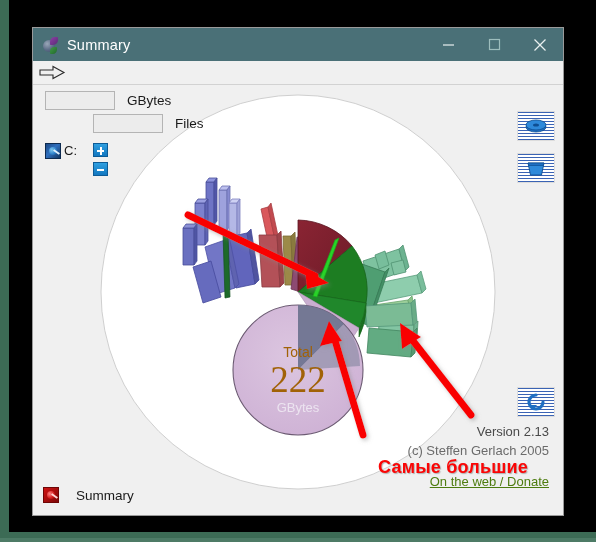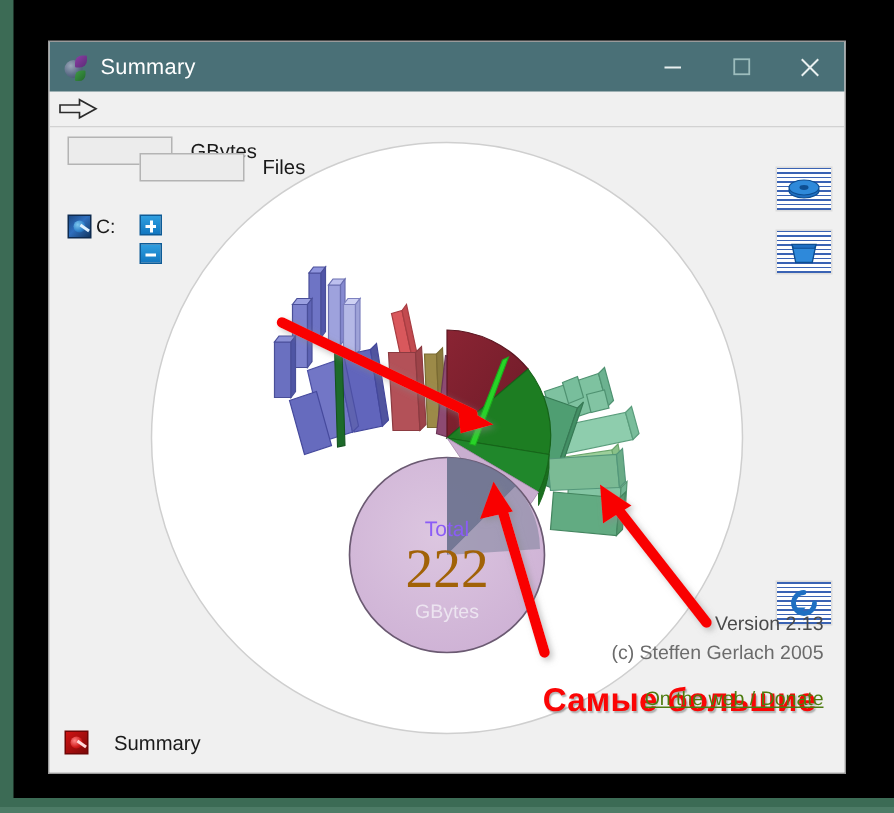--- a/index.html
+++ b/index.html
@@ -259,21 +259,21 @@
   .summary-label {
     font-size: 13.5px;
     color: #1a1a1a;
     margin-left: 17px;
   }
 
   
   .version-block {
     position: absolute;
     right: 14px;
-    bottom: 40px;
+    bottom: 24px;
     text-align: right;
     color: #6b6b6b;
     font-size: 13px;
     line-height: 19px;
   }
   .version-block .v1 { color: #4a4a4a; }
   .version-block .v3 {
     text-decoration: underline;
     color: #4d7c0f;
     margin-top: 12px;
@@ -281,21 +281,21 @@
 
   
   .anno {
     position: absolute;
     left: 322px;
     top: 372px;
     width: 196px;
     text-align: center;
     color: #fb0505;
     font-weight: bold;
-    font-size: 22px;
+    font-size: 18px;
     line-height: 20px;
     text-shadow: 1px 1px 1px rgba(120,120,120,0.55);
     letter-spacing: 0.2px;
   }
 
   .chart-svg {
     position: absolute;
     left: 0; top: 0;
   }
   .arrows-svg {
@@ -451,21 +451,21 @@
         <polygon points="302,155 306,153 284,212 280,211" fill="#27d427" stroke="#1da81d" stroke-width="0.7"></polygon>
       </g>
 
       <circle cx="265" cy="285" r="65" fill="url(#innerGrad)" stroke="#6b5a72" stroke-width="1.1"></circle>
 
       <path d="M265,285 L265,220 A65,65 0 0 1 311,239 Z" fill="#6f7490" opacity="0.95"></path>
       <path d="M265,285 L311,239 A65,65 0 0 1 327,281 Z" fill="#82869f" opacity="0.6"></path>
     </svg>
 
     <div style="position:absolute;left:200px;top:258px;width:130px;text-align:center;">
-      <div style="font-size:14px;color:#8b5cf6;line-height:18px;">Total</div>
+      <div style="font-size:14px;color:#a16207;line-height:18px;">Total</div>
       <div style="font-family:'Liberation Serif',serif;font-size:37px;color:#a16207;line-height:38px;font-weight:normal;">222</div>
       <div style="font-size:13px;color:#ece4f0;line-height:17px;">GBytes</div>
     </div>
 
     <svg class="arrows-svg" width="530" height="430" viewBox="0 0 530 430">
       <defs>
         <filter id="ashadow" x="-30%" y="-30%" width="170%" height="170%">
           <feDropShadow dx="2" dy="2" stdDeviation="2" flood-color="#888" flood-opacity="0.5"></feDropShadow>
         </filter>
       </defs>
@@ -480,21 +480,21 @@
       <g filter="url(#ashadow)">
         <line x1="438" y1="330" x2="377" y2="252" stroke="#f90606" stroke-width="7" stroke-linecap="round"></line>
         <polygon points="367,238 369,264 388,252" fill="#f90606"></polygon>
       </g>
     </svg>
 
     <div class="field-row" style="left:12px; top:6px;">
       <div class="field-box"></div>
       <div class="field-label">GBytes</div>
     </div>
-    <div class="field-row" style="left:12px; top:17px;padding-left:48px;">
+    <div class="field-row" style="left:12px; top:29px;padding-left:48px;">
       <div class="field-box"></div>
       <div class="field-label">Files</div>
     </div>
 
     <div class="drive-row">
       <div class="drive-icon"></div>
       <div class="drive-label">C:</div>
       <div class="pm-stack">
         <div class="pm-btn">
             <span class="h"></span>

